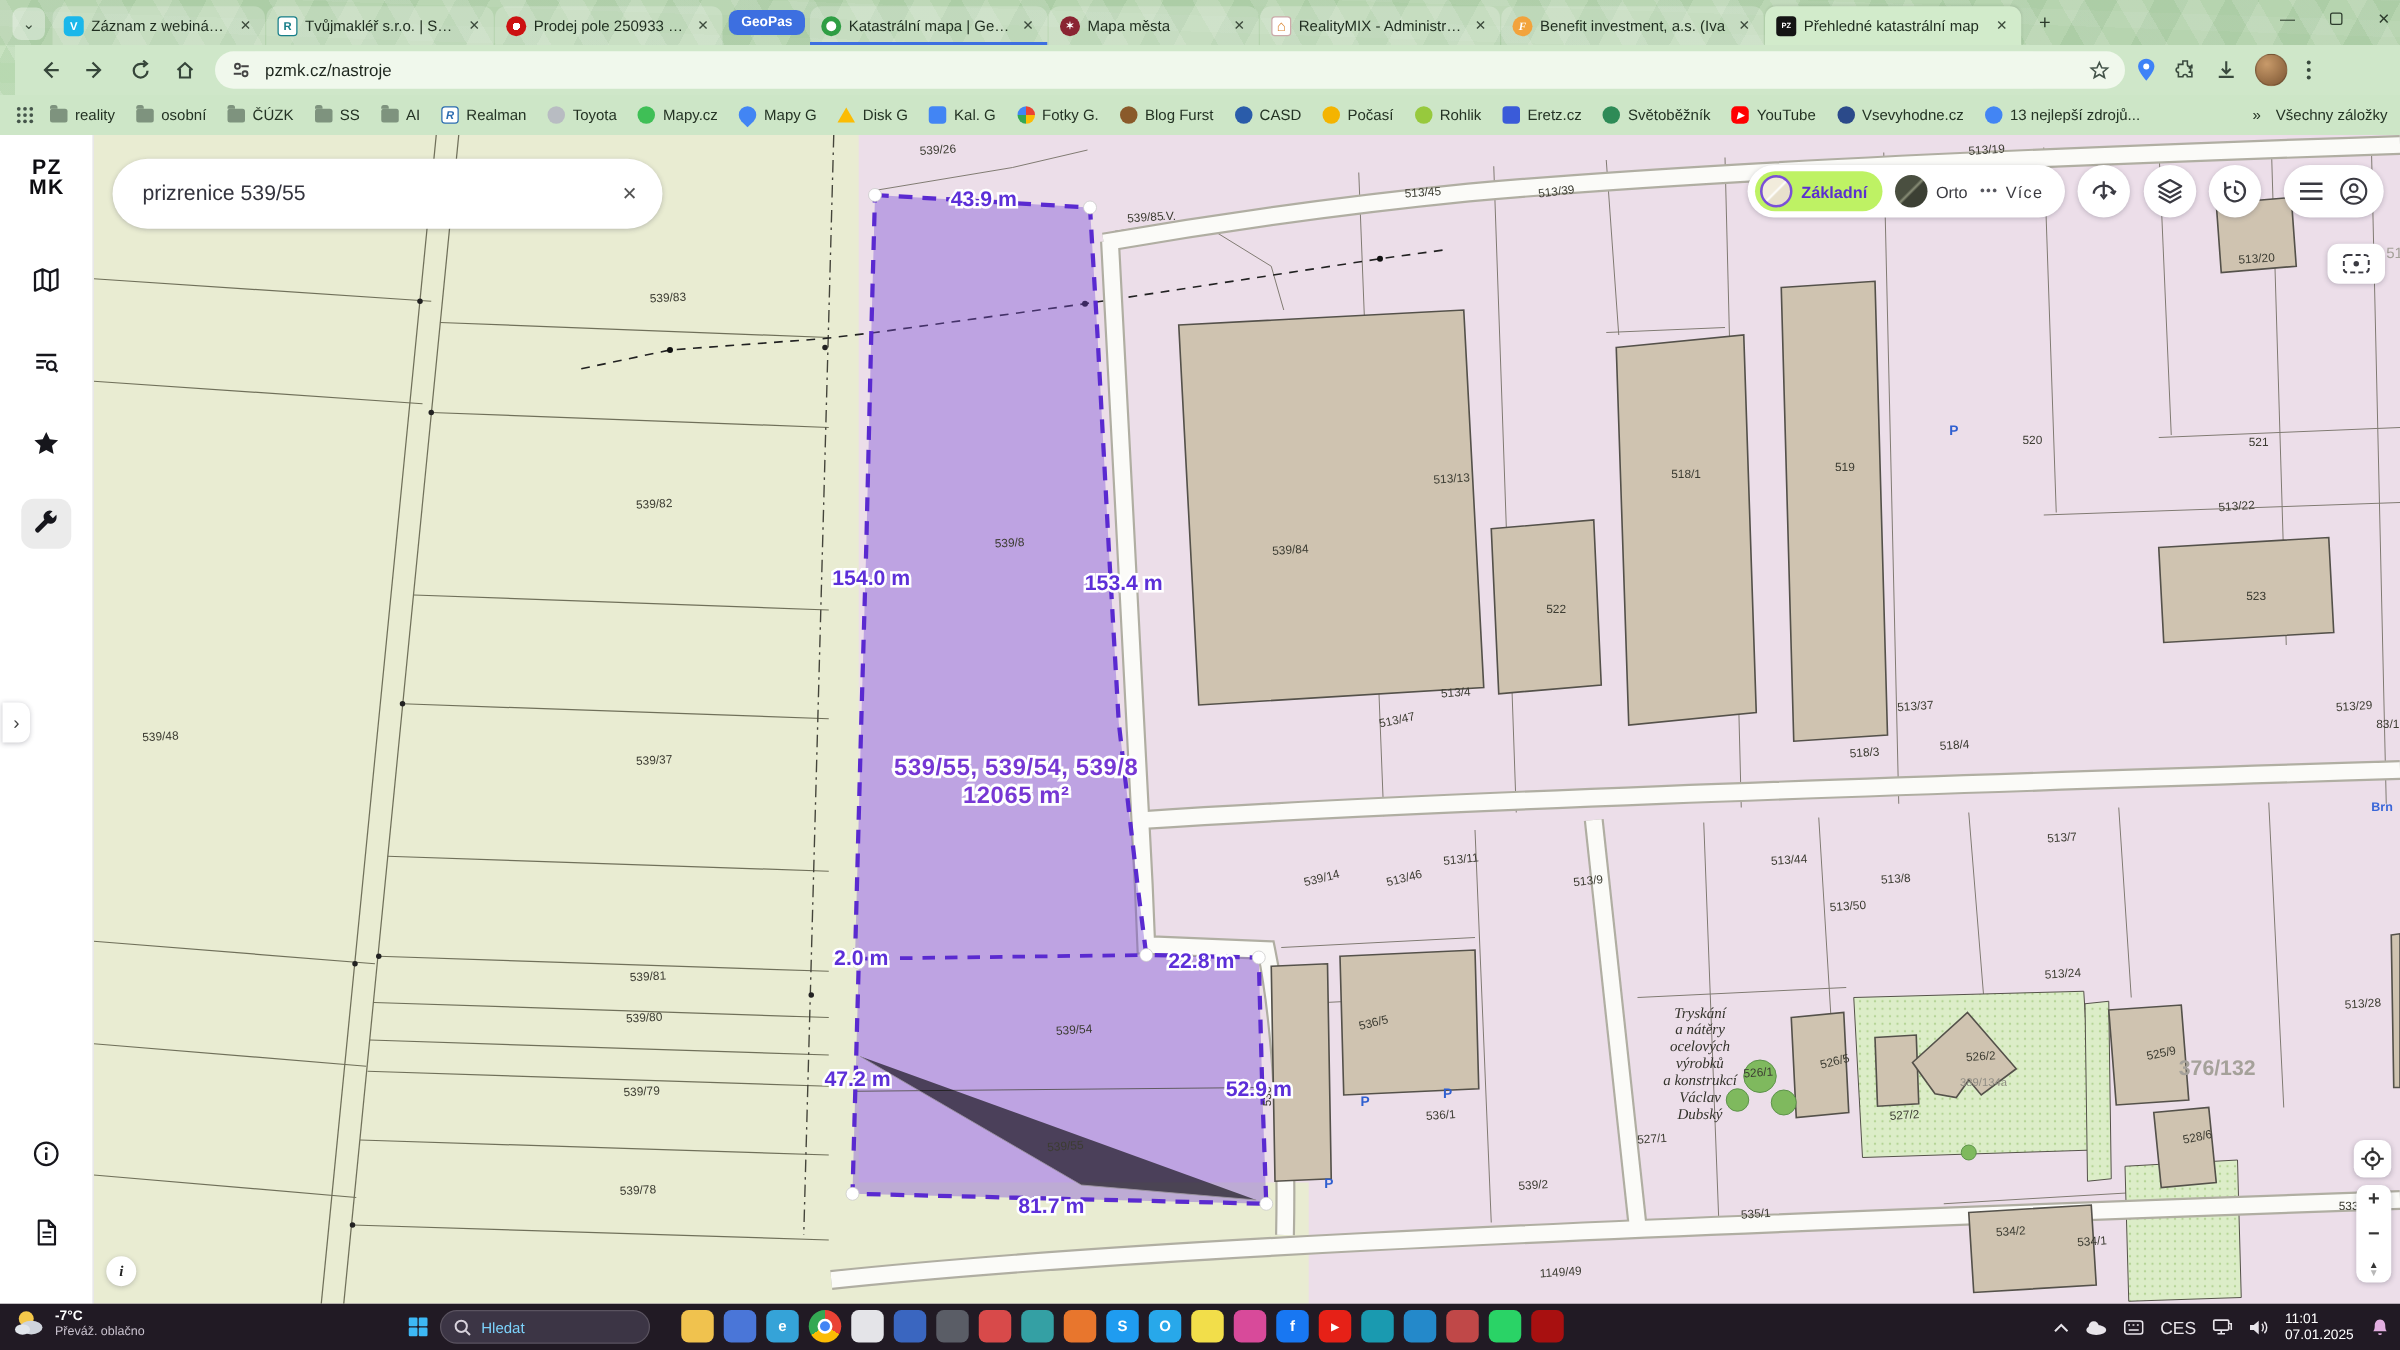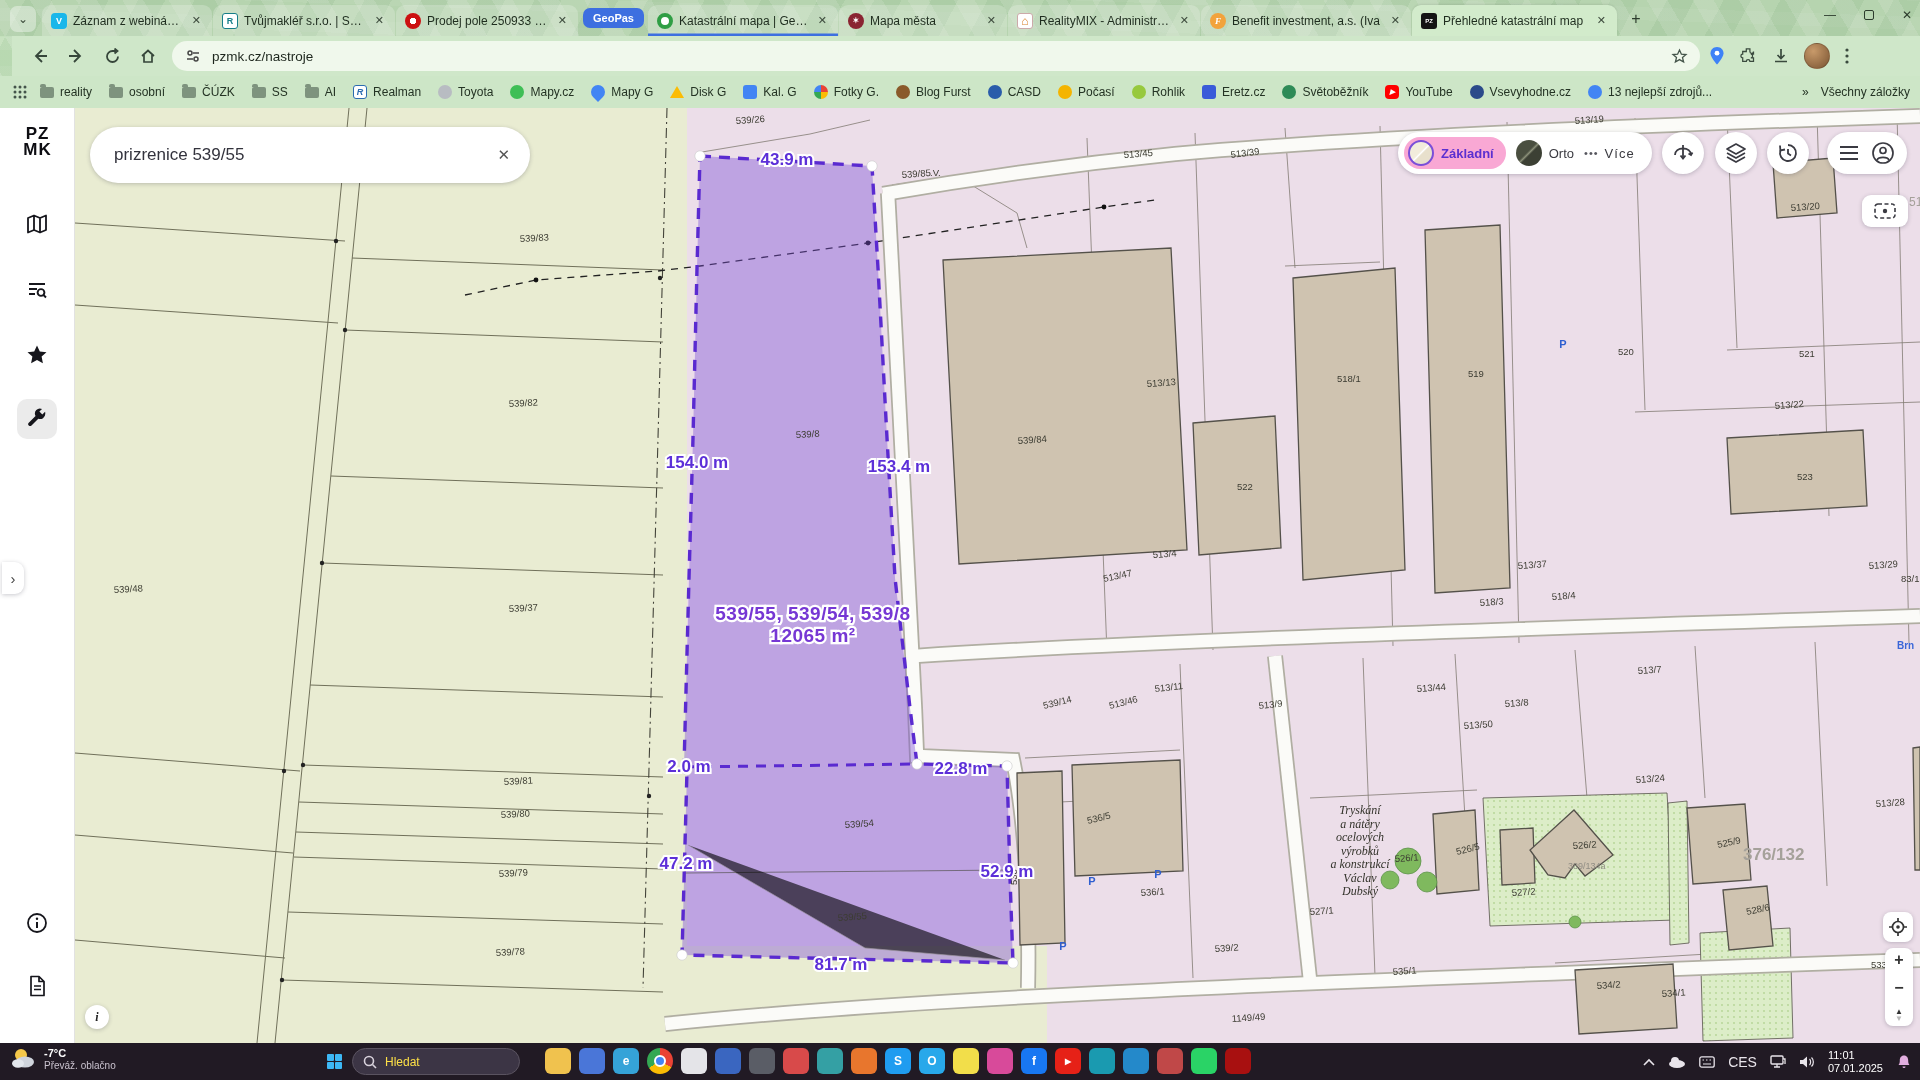--- a/index.html
+++ b/index.html
@@ -77,21 +77,21 @@
   .sel-label { font-size:19px; font-weight:bold; fill:#7637d4; stroke:#fff; stroke-width:4.5px; paint-order:stroke; text-anchor:middle; letter-spacing:.5px; }
   .pmark { font-size:11px; font-weight:bold; fill:#2f5fd0; text-anchor:middle; }
   .note { font-size:12px; font-style:italic; fill:#33332b; text-anchor:middle; font-family:"Liberation Serif", serif; }
 
   
   .float { position:absolute; background:#fff; box-shadow:0 1px 4px rgba(40,40,60,.25); z-index:40; }
   #search-pill { left:90px; top:19px; width:440px; height:56px; border-radius:28px; display:flex; align-items:center; padding:0 20px 0 24px; }
   #search-pill .q { font-size:17px; color:#33333d; flex:1; }
   #search-pill .x { color:#555; font-size:15px; }
   #basemap-pill { left:1398px; top:24px; width:254px; height:42px; border-radius:21px; display:flex; align-items:center; padding:0 12px 0 6px; gap:10px; }
-  #chip-basic { display:flex; align-items:center; gap:7px; background:#f9a8d4; border-radius:17px; padding:3px 12px 3px 4px; }
+  #chip-basic { display:flex; align-items:center; gap:7px; background:#bef264; border-radius:17px; padding:3px 12px 3px 4px; }
   #chip-basic .thumb { width:26px; height:26px; border-radius:50%; background:linear-gradient(135deg,#f2ecdc 45%, #fff 50%, #e8e0cc 55%); border:2px solid #7a4fd8; }
   #chip-basic .t { font-size:13px; font-weight:bold; color:#5b2fd0; }
   #chip-orto { display:flex; align-items:center; gap:7px; }
   #chip-orto .thumb { width:26px; height:26px; border-radius:50%; background:linear-gradient(135deg,#4a4f40 45%, #8a8f78 50%, #3c4034 55%); }
   #chip-orto .t, #chip-more .t { font-size:13px; color:#3a3a40; }
   #chip-more { display:flex; align-items:center; gap:6px; color:#55555d; font-size:11px; letter-spacing:1px; }
   .circ-btn { width:42px; height:42px; border-radius:50%; display:flex; align-items:center; justify-content:center; color:#3a3a42; }
   #menu-pill { left:1827px; top:24px; width:80px; height:42px; border-radius:21px; display:flex; align-items:center; justify-content:space-evenly; color:#3a3a42; }
   #shot-btn { left:1862px; top:87px; width:46px; height:32px; border-radius:9px; display:flex; align-items:center; justify-content:center; color:#3a3a42; }
   #expander { left:2px; top:454px; width:22px; height:32px; border-radius:0 9px 9px 0; display:flex; align-items:center; justify-content:center; color:#444; font-size:15px; z-index:35; }
@@ -104,21 +104,21 @@
 
   
   #taskbar { position:absolute; left:0; top:1043px; width:1920px; height:37px; background:#211a24; z-index:60; }
   #weather { position:absolute; left:10px; top:3px; display:flex; align-items:center; gap:6px; }
   #weather .t1 { font-size:11px; font-weight:bold; color:#fff; line-height:13px; }
   #weather .t2 { font-size:10px; color:#c9c2ce; line-height:12px; }
   #start-btn { position:absolute; left:322px; top:6px; width:25px; height:25px; display:flex; align-items:center; justify-content:center; }
   .winlogo { display:grid; grid-template-columns:7px 7px; grid-template-rows:7px 7px; gap:1.5px; }
   .winlogo span { background:#3db8f5; border-radius:1px; }
   #task-search { position:absolute; left:352px; top:5px; width:168px; height:27px; border-radius:14px; background:#3c3545; border:1px solid #5a5360; display:flex; align-items:center; padding:0 10px; gap:8px; }
-  #task-search .ph { font-size:12px; color:#fde047; }
+  #task-search .ph { font-size:12px; color:#7dd3fc; }
   #task-apps { position:absolute; left:545px; top:5px; display:flex; gap:8px; }
   .tapp { width:26px; height:26px; border-radius:6px; display:flex; align-items:center; justify-content:center; font-size:12px; font-weight:bold; color:#fff; }
   .tapp.chrome { background:conic-gradient(#ea4335 0 33%, #fbbc04 0 66%, #34a853 0); position:relative; border-radius:50%; }
   .tapp.chrome::after { content:""; position:absolute; inset:7px; border-radius:50%; background:#4285f4; border:2px solid #fff; }
   .tapp.youtube { background:#e62117; font-size:8px; }
   #tray { position:absolute; right:0; top:0; height:37px; display:flex; align-items:center; gap:13px; padding-right:8px; color:#e8e4ea; }
   #tray .lang { font-size:14px; font-weight:normal; }
   #clockblock { text-align:left; font-size:11px; line-height:13px; color:#fff; }
 </style>
 </head>

